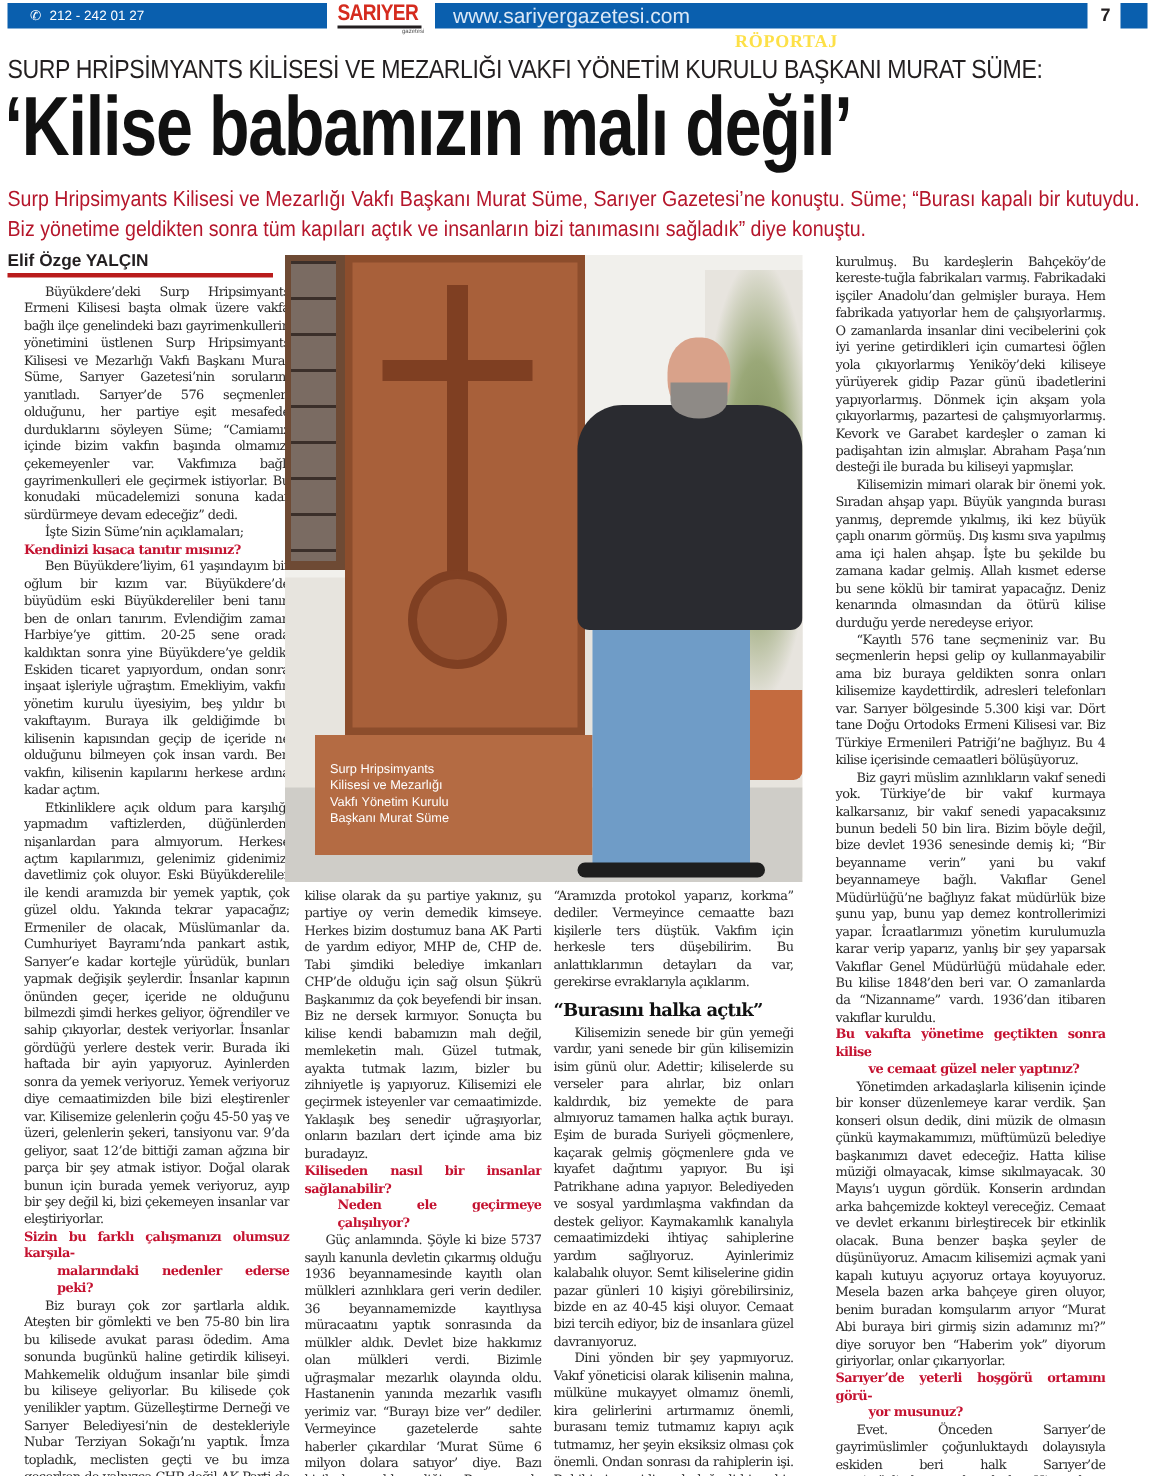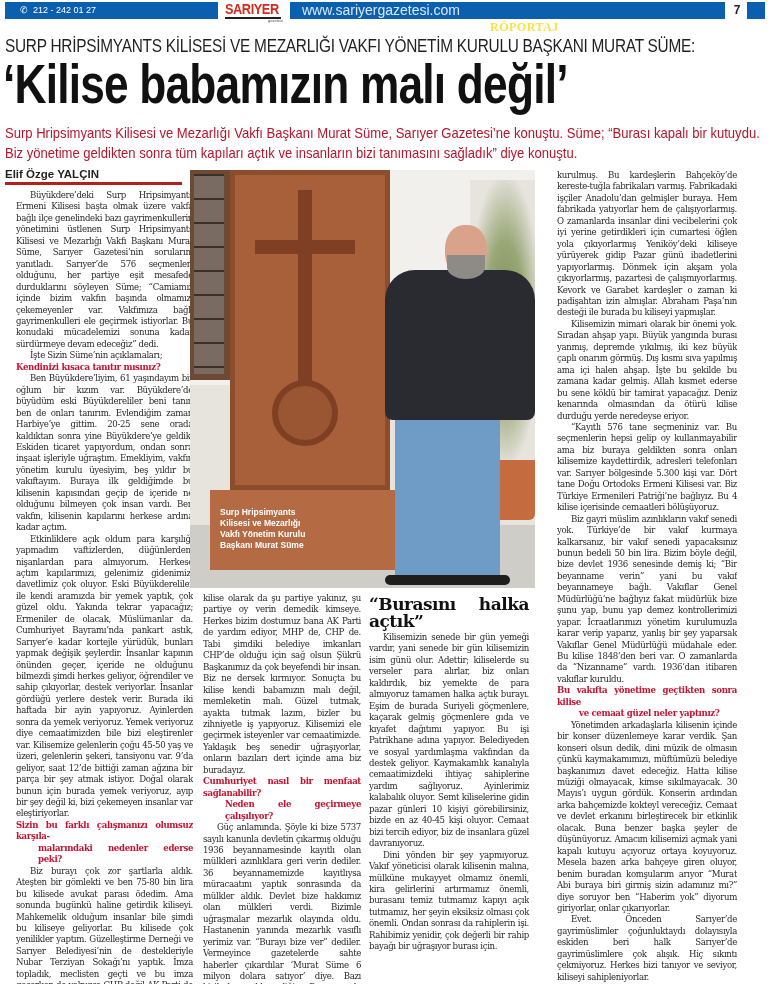--- a/index.html
+++ b/index.html
@@ -30,41 +30,41 @@
 
   
   .col { position: absolute; font-size: 8.6px; line-height: 11.45px; text-align: justify; color: #2a2a2a; font-family: "DejaVu Serif", serif; letter-spacing: -0.35px; }
   .col p { text-indent: 14px; }
   .col .q { color: #c41230; font-weight: bold; text-indent: 0; padding-left: 0; }
   .col .q .q2 { display: block; padding-left: 22px; }
   .col1 { left: 16px; top: 190px; width: 177px; height: 794px; overflow: hidden; }
   .col2 { left: 203px; top: 593px; width: 158px; height: 391px; overflow: hidden; }
   .col3 { left: 369px; top: 593px; width: 160px; height: 391px; overflow: hidden; }
   .col4 { left: 557px; top: 170px; width: 180px; height: 814px; overflow: hidden; }
-  .subhead { font-family: "DejaVu Serif", serif; font-weight: bold; font-size: 17px; line-height: 17px; color: #111; margin: 3px 0 2px; text-indent: 0 !important; letter-spacing: -0.5px; }
+  .subhead { font-family: "DejaVu Serif", serif; font-weight: bold; font-size: 12px; line-height: 17px; color: #111; margin: 3px 0 2px; text-indent: 0 !important; letter-spacing: -0.5px; }
 
   
   .photo { position: absolute; left: 190px; top: 170px; width: 345px; height: 418px; background: #f1f0ec; overflow: hidden; }
   .photo .win { position: absolute; left: 0; top: 0; width: 40px; height: 210px; background: #6e4a34; }
   .photo .win-glass { position: absolute; left: 4px; top: 4px; width: 30px; height: 200px; background: repeating-linear-gradient(180deg,#3b2f2a 0,#3b2f2a 2px,#7a6b62 2px,#7a6b62 24px); }
   .photo .wall { position: absolute; left: 0; top: 215px; width: 345px; height: 200px; background: #e7e4de; }
   .photo .floor { position: absolute; left: 0; top: 355px; width: 345px; height: 63px; background: #cfcdc8; }
   .photo .stone { position: absolute; left: 40px; top: 0; width: 160px; height: 320px; background: #a8603a; border: 5px solid #8c4d2c; }
   .photo .cross-v { position: absolute; left: 108px; top: 20px; width: 14px; height: 200px; background: #7f3f22; }
   .photo .cross-h { position: absolute; left: 65px; top: 70px; width: 100px; height: 14px; background: #7f3f22; }
   .photo .medallion { position: absolute; left: 82px; top: 210px; width: 66px; height: 66px; border-radius: 50%; border: 6px solid #7f3f22; background: #9a5533; }
   .photo .base { position: absolute; left: 20px; top: 320px; width: 185px; height: 80px; background: #b46b43; }
   .photo .plant { position: absolute; left: 280px; top: 10px; width: 70px; height: 280px; background: radial-gradient(ellipse at center,#7a8a55 0,#9aa878 40%,#e7e4de 75%); }
   .photo .pot { position: absolute; left: 300px; top: 290px; width: 45px; height: 60px; background: #c46b3f; border-radius: 0 0 6px 6px; }
   .photo .person-head { position: absolute; left: 255px; top: 55px; width: 42px; height: 52px; border-radius: 45%; background: #d9a28a; }
   .photo .person-beard { position: absolute; left: 257px; top: 85px; width: 38px; height: 24px; border-radius: 0 0 50% 50%; background: #8e8a86; }
   .photo .person-body { position: absolute; left: 195px; top: 100px; width: 150px; height: 150px; background: #2a2b30; border-radius: 30px 30px 8px 8px; }
   .photo .person-legs { position: absolute; left: 205px; top: 245px; width: 105px; height: 165px; background: #6f9cc7; }
   .photo .person-shoes { position: absolute; left: 195px; top: 405px; width: 125px; height: 10px; background: #1e1e1e; border-radius: 5px; }
-  .photo .caption { position: absolute; left: 30px; top: 337px; width: 95px; font-family: "Liberation Sans", sans-serif; font-weight: bold; font-size: 8.5px; line-height: 11px; color: #fff; }
+  .photo .caption { position: absolute; left: 30px; top: 337px; width: 95px; font-family: "Liberation Sans", sans-serif; font-weight: normal; font-size: 8.5px; line-height: 11px; color: #fff; }
 </style>
 </head>
 <body>
 
 <div class="topbar">
   <div class="bar-left">
     <span class="phone-icon">✆</span>
     <span>212 - 242 01 27</span>
   </div>
   <div class="logo">
@@ -113,32 +113,34 @@
   <div class="person-legs"></div>
   <div class="person-body"></div>
   <div class="person-head"></div>
   <div class="person-beard"></div>
   <div class="person-shoes"></div>
   <div class="caption">Surp Hripsimyants Kilisesi ve Mezarlığı Vakfı Yönetim Kurulu Başkanı Murat Süme</div>
 </div>
 
 <div class="col col2">
   <p style="text-indent:0">kilise olarak da şu partiye yakınız, şu partiye oy verin demedik kimseye. Herkes bizim dostumuz bana AK Parti de yardım ediyor, MHP de, CHP de. Tabi şimdiki belediye imkanları CHP’de olduğu için sağ olsun Şükrü Başkanımız da çok beyefendi bir insan. Biz ne dersek kırmıyor. Sonuçta bu kilise kendi babamızın malı değil, memleketin malı. Güzel tutmak, ayakta tutmak lazım, bizler bu zihniyetle iş yapıyoruz. Kilisemizi ele geçirmek isteyenler var cemaatimizde. Yaklaşık beş senedir uğraşıyorlar, onların bazıları dert içinde ama biz buradayız.</p>
-  <p class="q"><span>Cumhuriyet nasıl bir menfaat sağlanabilir?</span><span class="q2">Neden ele geçirmeye çalışılıyor?</span></p>
+  <p class="q"><span>Kiliseden nasıl bir insanlar sağlanabilir?</span><span class="q2">Neden ele geçirmeye çalışılıyor?</span></p>
   <p>Güç anlamında. Şöyle ki bize 5737 sayılı kanunla devletin çıkarmış olduğu 1936 beyannamesinde kayıtlı olan mülkleri azınlıklara geri verin dediler. 36 beyannamemizde kayıtlıysa müracaatını yaptık sonrasında da mülkler aldık. Devlet bize hakkımız olan mülkleri verdi. Bizimle uğraşmalar mezarlık olayında oldu. Hastanenin yanında mezarlık vasıflı yerimiz var. “Burayı bize ver” dediler. Vermeyince gazetelerde sahte haberler çıkardılar ‘Murat Süme 6 milyon dolara satıyor’ diye. Bazı kişilerle mahkemeliğiz. Bana orada inşaat yapmak için çok teklifler oldu. Ben de bir prensip kararı aldım, cemaate de küsmüştüm. Dedim ki ben olduğum müddetçe burayı inşaata açmayacağım, mezarlık olarak devam edecek. İstanbul’un en güzel mezarlığı yapacağım orayı Allah kısmet ederse. İstediklerinde vermedim ve bana;</p>
 </div>
 
 <div class="col col3">
+  <p style="text-indent:0">“Aramızda protokol yaparız, korkma” dediler. Vermeyince cemaatte bazı kişilerle ters düştük. Vakfım için herkesle ters düşebilirim. Bu anlattıklarımın detayları da var, gerekirse evraklarıyla açıklarım.</p>
   <p class="subhead">“Burasını halka açtık”</p>
   <p>Kilisemizin senede bir gün yemeği vardır, yani senede bir gün kilisemizin isim günü olur. Adettir; kiliselerde su verseler para alırlar, biz onları kaldırdık, biz yemekte de para almıyoruz tamamen halka açtık burayı. Eşim de burada Suriyeli göçmenlere, kaçarak gelmiş göçmenlere gıda ve kıyafet dağıtımı yapıyor. Bu işi Patrikhane adına yapıyor. Belediyeden ve sosyal yardımlaşma vakfından da destek geliyor. Kaymakamlık kanalıyla cemaatimizdeki ihtiyaç sahiplerine yardım sağlıyoruz. Ayinlerimiz kalabalık oluyor. Semt kiliselerine gidin pazar günleri 10 kişiyi görebilirsiniz, bizde en az 40-45 kişi oluyor. Cemaat bizi tercih ediyor, biz de insanlara güzel davranıyoruz.</p>
   <p>Dini yönden bir şey yapmıyoruz. Vakıf yöneticisi olarak kilisenin malına, mülküne mukayyet olmamız önemli, kira gelirlerini artırmamız önemli, burasanı temiz tutmamız kapıyı açık tutmamız, her şeyin eksiksiz olması çok önemli. Ondan sonrası da rahiplerin işi. Rahibimiz yenidir, çok değerli bir rahip bayağı bir uğraşıyor burası için.</p>
 
 </div>
 
 <div class="col col4">
   <p style="text-indent:0">kurulmuş. Bu kardeşlerin Bahçeköy’de kereste-tuğla fabrikaları varmış. Fabrikadaki işçiler Anadolu’dan gelmişler buraya. Hem fabrikada yatıyorlar hem de çalışıyorlarmış. O zamanlarda insanlar dini vecibelerini çok iyi yerine getirdikleri için cumartesi öğlen yola çıkıyorlarmış Yeniköy’deki kiliseye yürüyerek gidip Pazar günü ibadetlerini yapıyorlarmış. Dönmek için akşam yola çıkıyorlarmış, pazartesi de çalışmıyorlarmış. Kevork ve Garabet kardeşler o zaman ki padişahtan izin almışlar. Abraham Paşa’nın desteği ile burada bu kiliseyi yapmışlar.</p>
   <p>Kilisemizin mimari olarak bir önemi yok. Sıradan ahşap yapı. Büyük yangında burası yanmış, depremde yıkılmış, iki kez büyük çaplı onarım görmüş. Dış kısmı sıva yapılmış ama içi halen ahşap. İşte bu şekilde bu zamana kadar gelmiş. Allah kısmet ederse bu sene köklü bir tamirat yapacağız. Deniz kenarında olmasından da ötürü kilise durduğu yerde neredeyse eriyor.</p>
   <p>“Kayıtlı 576 tane seçmeniniz var. Bu seçmenlerin hepsi gelip oy kullanmayabilir ama biz buraya geldikten sonra onları kilisemize kaydettirdik, adresleri telefonları var. Sarıyer bölgesinde 5.300 kişi var. Dört tane Doğu Ortodoks Ermeni Kilisesi var. Biz Türkiye Ermenileri Patriği’ne bağlıyız. Bu 4 kilise içerisinde cemaatleri bölüşüyoruz.</p>
   <p>Biz gayri müslim azınlıkların vakıf senedi yok. Türkiye’de bir vakıf kurmaya kalkarsanız, bir vakıf senedi yapacaksınız bunun bedeli 50 bin lira. Bizim böyle değil, bize devlet 1936 senesinde demiş ki; “Bir beyanname verin” yani bu vakıf beyannameye bağlı. Vakıflar Genel Müdürlüğü’ne bağlıyız fakat müdürlük bize şunu yap, bunu yap demez kontrollerimizi yapar. İcraatlarımızı yönetim kurulumuzla karar verip yaparız, yanlış bir şey yaparsak Vakıflar Genel Müdürlüğü müdahale eder. Bu kilise 1848’den beri var. O zamanlarda da “Nizanname” vardı. 1936’dan itibaren vakıflar kuruldu.</p>
   <p class="q"><span>Bu vakıfta yönetime geçtikten sonra kilise</span><span class="q2">ve cemaat güzel neler yaptınız?</span></p>
   <p>Yönetimden arkadaşlarla kilisenin içinde bir konser düzenlemeye karar verdik. Şan konseri olsun dedik, dini müzik de olmasın çünkü kaymakamımızı, müftümüzü belediye başkanımızı davet edeceğiz. Hatta kilise müziği olmayacak, kimse sıkılmayacak. 30 Mayıs’ı uygun gördük. Konserin ardından arka bahçemizde kokteyl vereceğiz. Cemaat ve devlet erkanını birleştirecek bir etkinlik olacak. Buna benzer başka şeyler de düşünüyoruz. Amacım kilisemizi açmak yani kapalı kutuyu açıyoruz ortaya koyuyoruz. Mesela bazen arka bahçeye giren oluyor, benim buradan komşularım arıyor “Murat Abi buraya biri girmiş sizin adamınız mı?” diye soruyor ben “Haberim yok” diyorum giriyorlar, onlar çıkarıyorlar.</p>
+  <p class="q"><span>Sarıyer’de yeterli hoşgörü ortamını görü-</span><span class="q2">yor musunuz?</span></p>
   <p>Evet. Önceden Sarıyer’de gayrimüslimler çoğunluktaydı dolayısıyla eskiden beri halk Sarıyer’de gayrimüslimlere çok alışık. Hiç sıkıntı çekmiyoruz. Herkes bizi tanıyor ve seviyor, kiliseyi sahipleniyorlar.</p>
 </div>
 
 </body></html>

